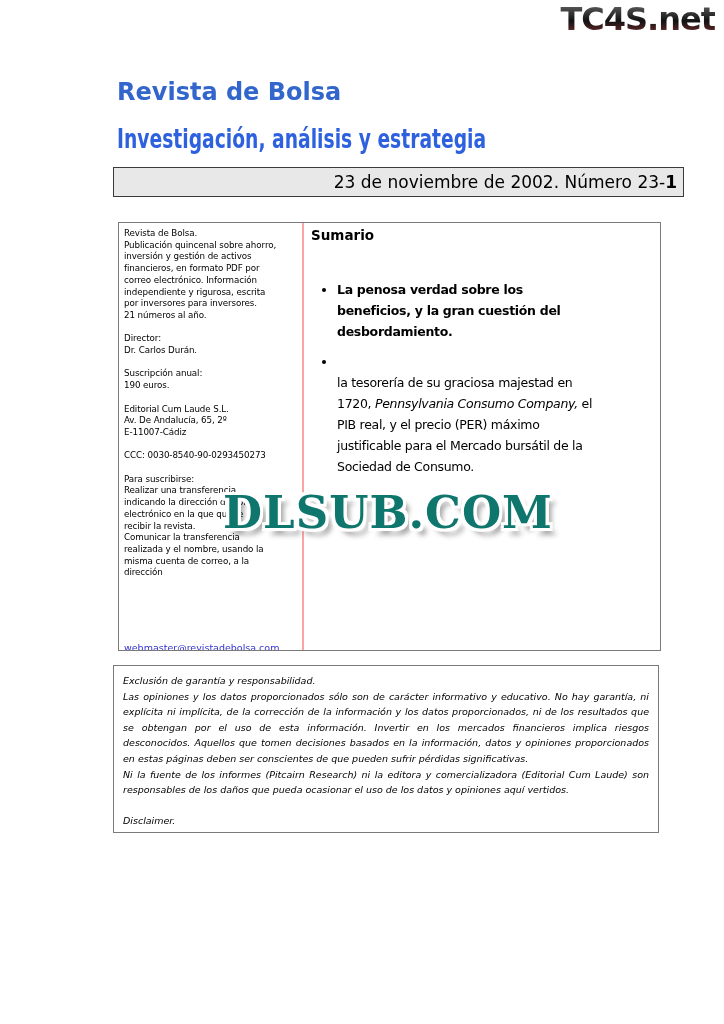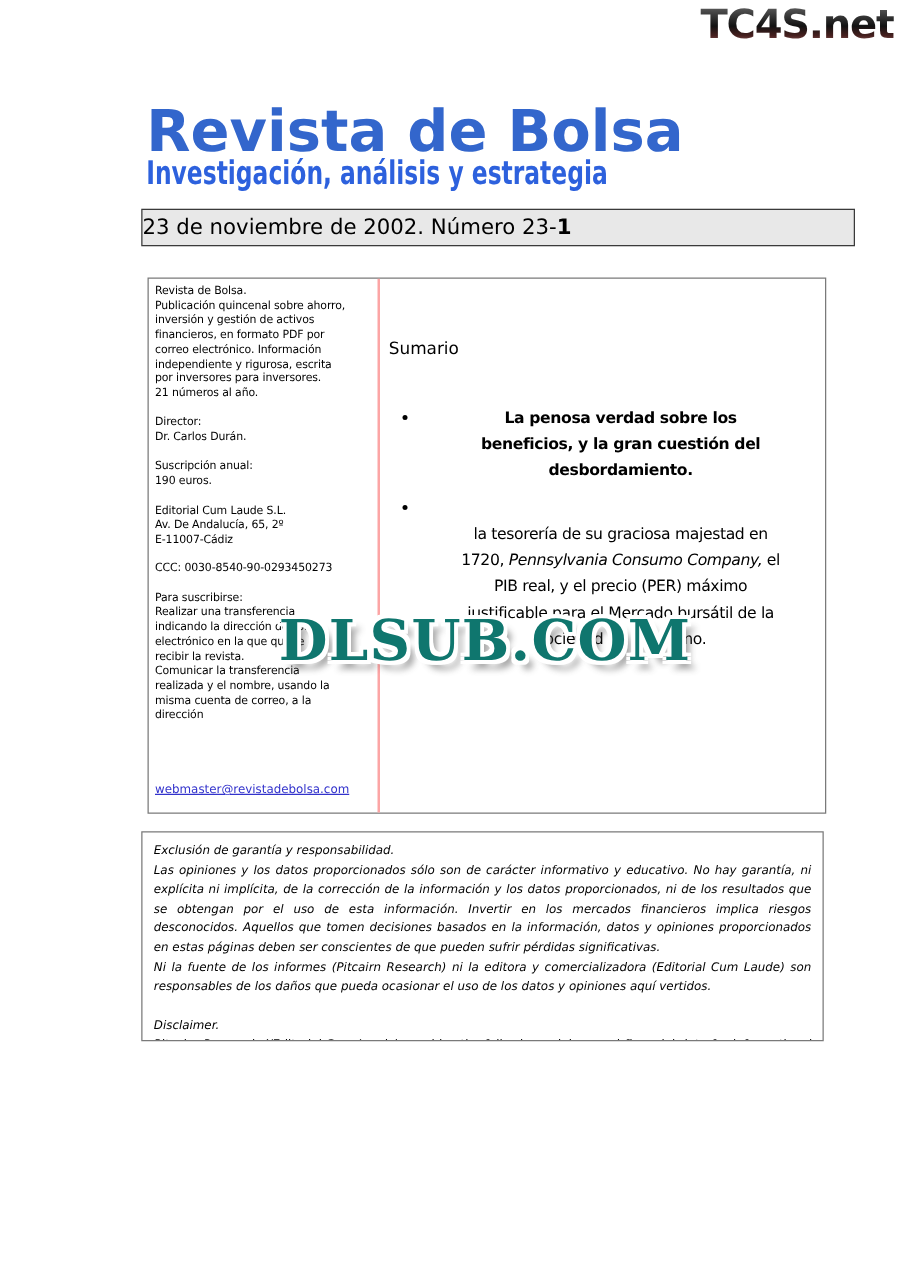--- a/index.html
+++ b/index.html
@@ -12,64 +12,63 @@
   .tc4s{
     position:absolute;top:0px;right:9px;
     font-size:32px;font-weight:bold;letter-spacing:-1px;
     background:linear-gradient(180deg,#777 0%,#3a3a3a 32%,#121212 55%,#47201f 75%,#93605e 92%,#cdbcbb 100%);
     -webkit-background-clip:text;background-clip:text;color:transparent;
   }
 
   
   .title{
     position:absolute;left:117px;top:78px;
-    font-size:46px;font-weight:bold;color:#3366cc;letter-spacing:0px;
+    font-size:24px;font-weight:bold;color:#3366cc;letter-spacing:0px;
   }
   .subtitle{
     position:absolute;left:117px;top:124px;
     font-size:26px;font-weight:bold;color:#2d61dd;
     transform:scaleX(0.72);transform-origin:0 0;white-space:nowrap;
   }
 
   
   .datebar{
     position:absolute;left:113px;top:167px;width:563px;height:28px;
     background:#e8e8e8;border:1px solid #3a3a3a;
-    font-size:17px;line-height:28px;text-align:left;padding-right:6px;
+    font-size:17px;line-height:28px;text-align:right;padding-right:6px;
     white-space:nowrap;
   }
 
   
   .infotable{
     position:absolute;left:118px;top:222px;width:541px;height:427px;
     border:1px solid #7a7a7a;display:flex;
   }
   .cell-left{
     position:relative;width:185px;border-right:2px solid #fca5a5;
     padding:5px 4px 0 5px;box-sizing:border-box;overflow:hidden;
   }
   .cell-left-text{
     white-space:pre;font-size:9px;line-height:11.7px;letter-spacing:-0.1px;
     transform:scaleX(0.97);transform-origin:0 0;
   }
   .email-link{
-    position:absolute;left:5px;top:403px;
+    position:absolute;left:5px;top:419px;
     font-size:9.5px;color:#3333cc;text-decoration:underline;white-space:nowrap;
   }
   .cell-right{
     position:relative;flex:1;padding:4px 4px 0 7px;box-sizing:border-box;overflow:hidden;
   }
-  .sumario-heading{font-size:13.5px;font-weight:normal;margin-top:44px;}
+  .sumario-heading{font-size:13.5px;font-weight:bold;}
   .sumario-list{
     margin:36px 0 0 0;padding:0 0 0 26px;list-style:disc outside;
   }
   .sumario-list li{
     font-size:12.5px;line-height:21px;letter-spacing:-0.3px;
     white-space:pre-line;
-    text-align:center;
   }
   .sumario-list li + li{margin-top:9px;}
 
   
   .dlsub{
     position:absolute;left:223px;top:486px;
     font-family:"DejaVu Serif",serif;font-weight:bold;
     font-size:45px;letter-spacing:1px;color:#0f766e;white-space:nowrap;
     text-shadow:
       -3px -3px 0 #fff, 3px -3px 0 #fff, -3px 3px 0 #fff, 3px 3px 0 #fff,

